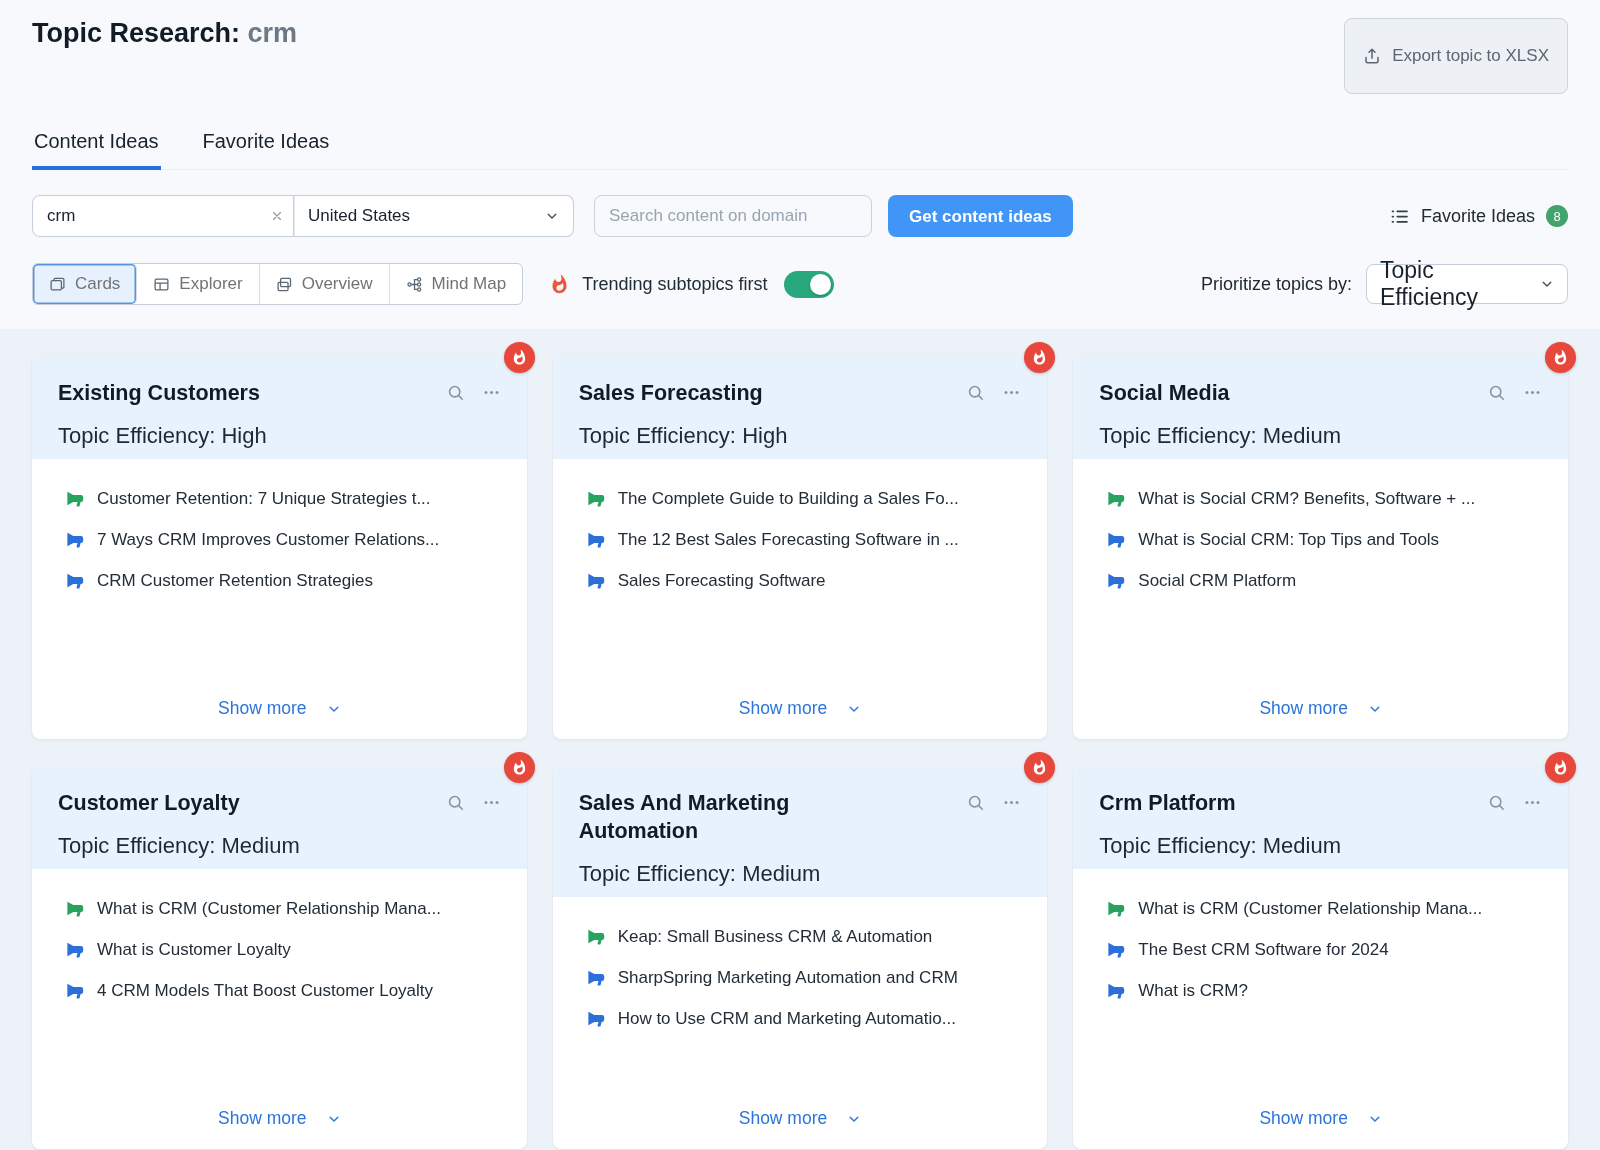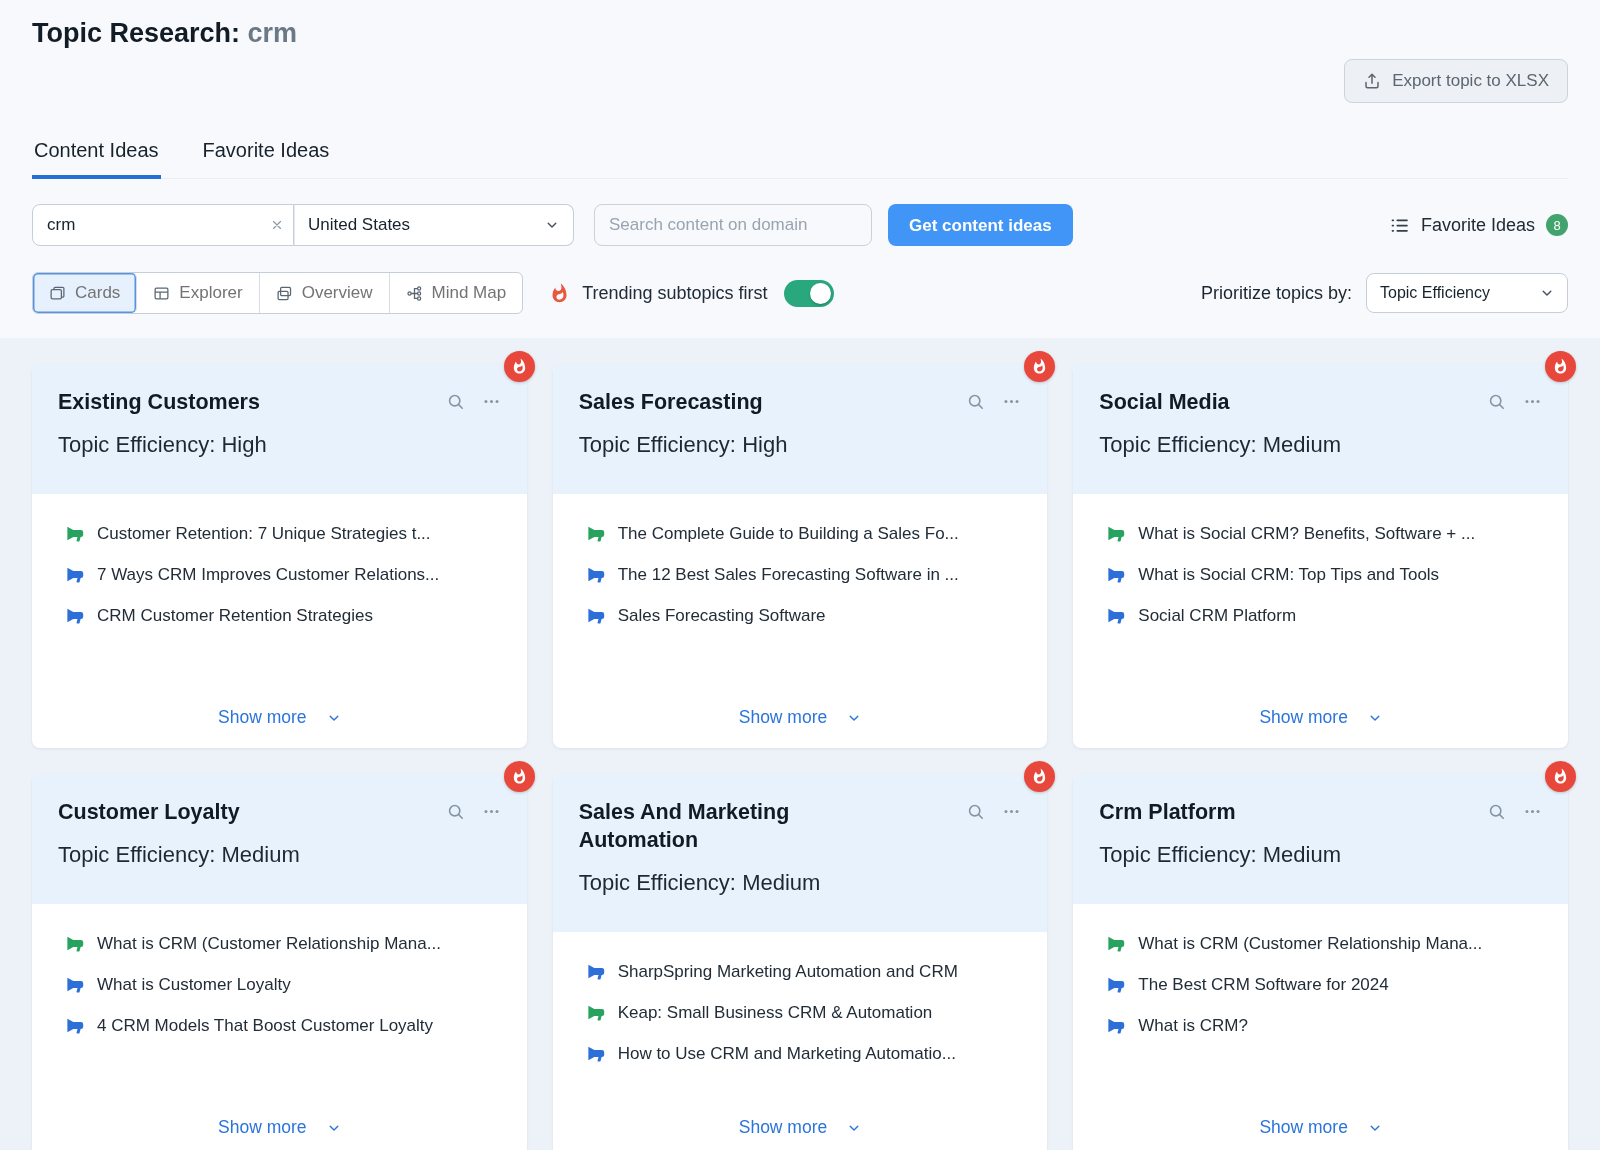--- a/index.html
+++ b/index.html
@@ -11,22 +11,22 @@
   .ic14{width:14px;height:14px;}
   .ic17{width:17px;height:17px;}
   .ic18{width:18px;height:18px;}
   .ic19{width:19px;height:19px;}
   .ic21{width:21px;height:21px;}
 
   .top{padding:18px 32px 24px;}
   .header-row{display:flex;align-items:flex-start;justify-content:space-between;}
   .page-title{font-size:27px;font-weight:bold;color:#121c26;}
   .page-title .query{color:#6b7885;}
-  .export-btn{display:inline-flex;align-items:center;gap:11px;padding:11px 18px;background:#edf0f4;
-    border:1px solid #ccd4dd;border-radius:8px;color:#5b6671;font-size:17px;cursor:pointer;margin-top:41px;}
+  .export-btn{display:inline-flex;align-items:center;gap:11px;padding:27px 18px;background:#edf0f4;
+    border:1px solid #ccd4dd;border-radius:8px;color:#5b6671;font-size:17px;cursor:pointer;}
   .export-btn .ic{color:#5b6671;}
 
   .tabs{display:flex;gap:40px;margin-top:36px;box-shadow:inset 0 -1px 0 #eaeef3;}
   .tab{font-size:20px;color:#17222c;padding:0 2px 13px;border-bottom:4px solid transparent;cursor:pointer;}
   .tab.active{border-bottom-color:#2470d8;}
 
   .search-row{display:flex;align-items:center;margin-top:25px;}
   .query-wrap{position:relative;display:flex;}
   .query-input{width:262px;height:42px;border:1px solid #c6ced9;border-radius:8px 0 0 8px;background:#fff;
     padding:0 38px 0 14px;font-size:17px;font-family:inherit;color:#17222c;outline:none;}
@@ -54,31 +54,31 @@
   .segment.active{background:#e7f1fd;box-shadow:inset 0 0 0 1.5px #5694e0;border-radius:5px;}
   .trending{display:flex;align-items:center;gap:12px;margin-left:26px;font-size:18px;color:#202c37;}
   .trending .flame{color:var(--flame-orange,#e8583c);}
   .toggle{width:50px;height:27px;border-radius:14px;background:var(--toggle-green,#28a87c);position:relative;
     cursor:pointer;margin-left:4px;}
   .toggle .knob{position:absolute;top:3px;right:3px;width:21px;height:21px;border-radius:50%;background:#fff;
     box-shadow:0 1px 2px rgba(0,0,0,.25);}
   .prioritize{margin-left:auto;display:flex;align-items:center;gap:14px;}
   .prioritize-label{font-size:18px;color:#1b2630;}
   .prioritize-select{display:flex;align-items:center;justify-content:space-between;gap:12px;width:202px;height:40px;
-    background:#fff;border:1px solid #c6ced9;border-radius:8px;padding:0 13px;font-size:16px;color:#17222c;cursor:pointer;}
+    background:#fff;border:1px solid #c6ced9;border-radius:8px;padding:0 13px;font-size:23px;color:#17222c;cursor:pointer;}
   .chev{color:#44505c;}
 
   .cards-region{background:#edf1f8;padding:26px 32px 30px;display:grid;grid-template-columns:repeat(3,1fr);gap:26px;}
   .card{position:relative;background:#fff;border-radius:8px;display:flex;flex-direction:column;min-height:384px;
     box-shadow:0 1px 3px rgba(27,43,65,.08);}
   .fire-badge{position:absolute;top:-13px;right:-8px;width:31px;height:31px;border-radius:50%;
     background:var(--badge-red,#e8483b);color:#fff;display:flex;align-items:center;justify-content:center;
     z-index:2;box-shadow:0 1px 3px rgba(0,0,0,.2);}
   .fire-badge .ic{width:17px;height:17px;}
-  .card-head{background:var(--card-header-bg,#e8f2fd);border-radius:8px 8px 0 0;padding:25px 26px 36px;}
+  .card-head{background:var(--card-header-bg,#e8f2fd);border-radius:8px 8px 0 0;padding:25px 26px 10px;}
   .card-title-row{display:flex;align-items:flex-start;}
   .card-title{font-size:21.5px;line-height:1.3;font-weight:bold;color:#101b25;max-width:320px;cursor:pointer;}
   .card-actions{margin-left:auto;display:flex;gap:17px;color:#8795a2;padding-top:3px;}
   .icon-btn{background:none;border:none;color:inherit;cursor:pointer;display:flex;padding:0;}
   .card-eff{margin-top:15px;font-size:22px;color:#1d2833;}
   .card-body{flex:1;display:flex;flex-direction:column;padding:30px 33px 18px;}
   .idea{display:flex;align-items:flex-start;gap:13px;margin-bottom:21px;cursor:pointer;}
   .idea-icon{width:19px;height:19px;}
   .idea-icon.green{color:var(--idea-green,#27a35f);}
   .idea-icon.blue{color:var(--idea-blue,#2d6fd9);}
@@ -480,30 +480,30 @@
               <svg class="ic ic19">
                 <use href="#i-dots"></use>
               </svg>
             </button>
         </div>
       </div>
       <div class="card-eff"><span>Topic Efficiency:</span> <span>Medium</span></div>
     </header>
     <div class="card-body">
       <div class="idea">
+        <svg class="ic idea-icon green">
+            <use href="#i-megaphone"></use>
+          </svg>
+        <span class="idea-text">Keap: Small Business CRM &amp; Automation</span>
+      </div>
+      <div class="idea">
         <svg class="ic idea-icon blue">
             <use href="#i-megaphone"></use>
           </svg>
         <span class="idea-text">SharpSpring Marketing Automation and CRM</span>
-      </div>
-      <div class="idea">
-        <svg class="ic idea-icon green">
-            <use href="#i-megaphone"></use>
-          </svg>
-        <span class="idea-text">Keap: Small Business CRM &amp; Automation</span>
       </div>
       <div class="idea">
         <svg class="ic idea-icon blue">
             <use href="#i-megaphone"></use>
           </svg>
         <span class="idea-text">How to Use CRM and Marketing Automatio...</span>
       </div>
       <button class="show-more">
         <span>Show more</span>
         <svg class="ic ic14 chev">

